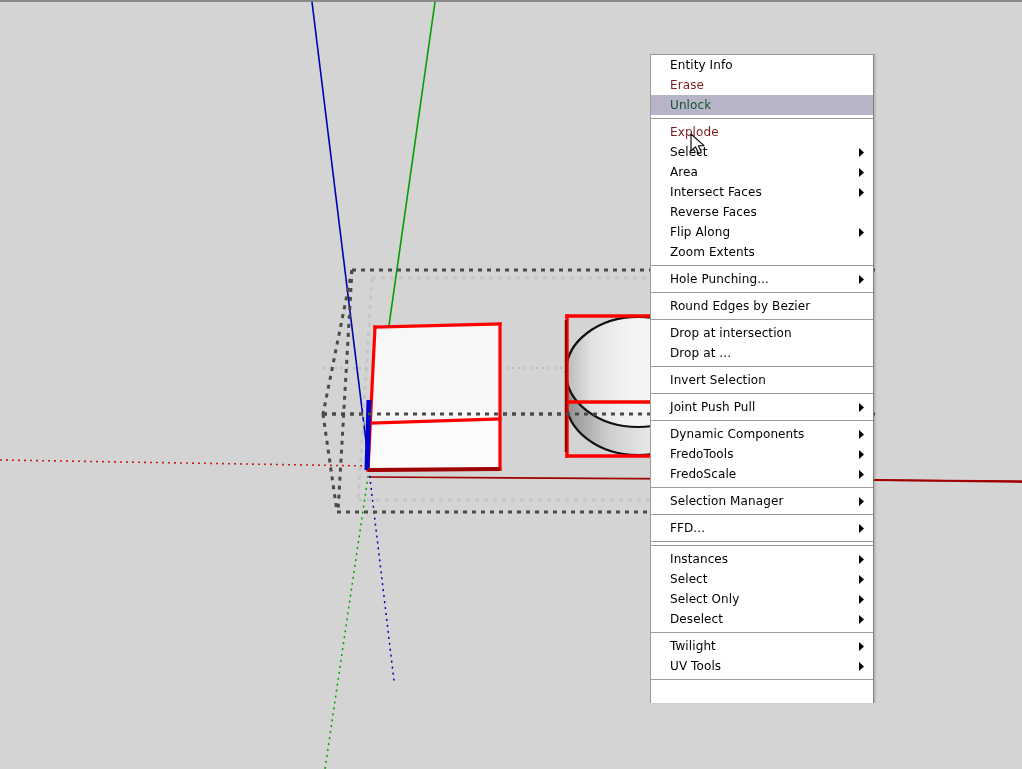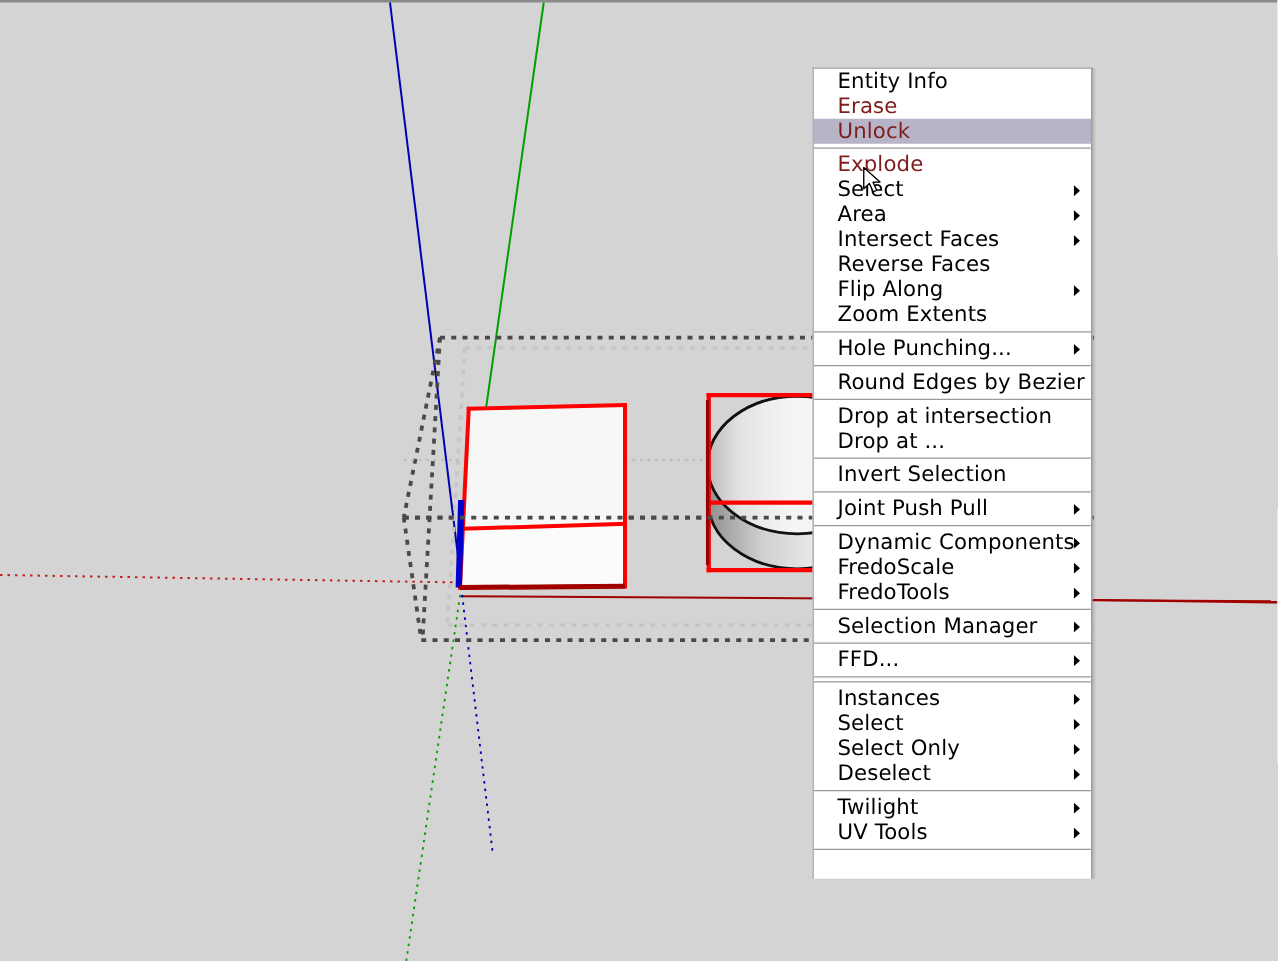--- a/index.html
+++ b/index.html
@@ -48,27 +48,27 @@
     user-select: none;
     overflow: hidden;
     box-sizing: border-box;
   }
   .menu-item {
     position: relative;
     height: 20px;
     line-height: 20px;
     padding: 0 14px 0 19px;
     white-space: nowrap;
-    font-size: 17px;
+    font-size: 12px;
     letter-spacing: 0.1px;
   }
   .menu-item.disabled { color: #7f1d1d; }
   .menu-item.highlight {
     background: #b7b4c8;
-    color: #7f1d1d;
+    color: #14532d;
   }
   .menu-item .arrow {
     position: absolute;
     right: 8px;
     top: 0;
     width: 8px;
     height: 20px;
     display: flex;
     align-items: center;
     justify-content: center;
@@ -246,26 +246,26 @@
           <svg width="5" height="9" viewBox="0 0 5 9">
             <polygon points="0,0 5,4.5 0,9" fill="#000000"></polygon>
           </svg>
         </span></div>
       <div class="menu-sep"></div>
       <div class="menu-item"><span>Dynamic Components</span><span class="arrow">
           <svg width="5" height="9" viewBox="0 0 5 9">
             <polygon points="0,0 5,4.5 0,9" fill="#000000"></polygon>
           </svg>
         </span></div>
+      <div class="menu-item"><span>FredoTools</span><span class="arrow">
+          <svg width="5" height="9" viewBox="0 0 5 9">
+            <polygon points="0,0 5,4.5 0,9" fill="#000000"></polygon>
+          </svg>
+        </span></div>
       <div class="menu-item"><span>FredoScale</span><span class="arrow">
-          <svg width="5" height="9" viewBox="0 0 5 9">
-            <polygon points="0,0 5,4.5 0,9" fill="#000000"></polygon>
-          </svg>
-        </span></div>
-      <div class="menu-item"><span>FredoTools</span><span class="arrow">
           <svg width="5" height="9" viewBox="0 0 5 9">
             <polygon points="0,0 5,4.5 0,9" fill="#000000"></polygon>
           </svg>
         </span></div>
       <div class="menu-sep"></div>
       <div class="menu-item"><span>Selection Manager</span><span class="arrow">
           <svg width="5" height="9" viewBox="0 0 5 9">
             <polygon points="0,0 5,4.5 0,9" fill="#000000"></polygon>
           </svg>
         </span></div>

